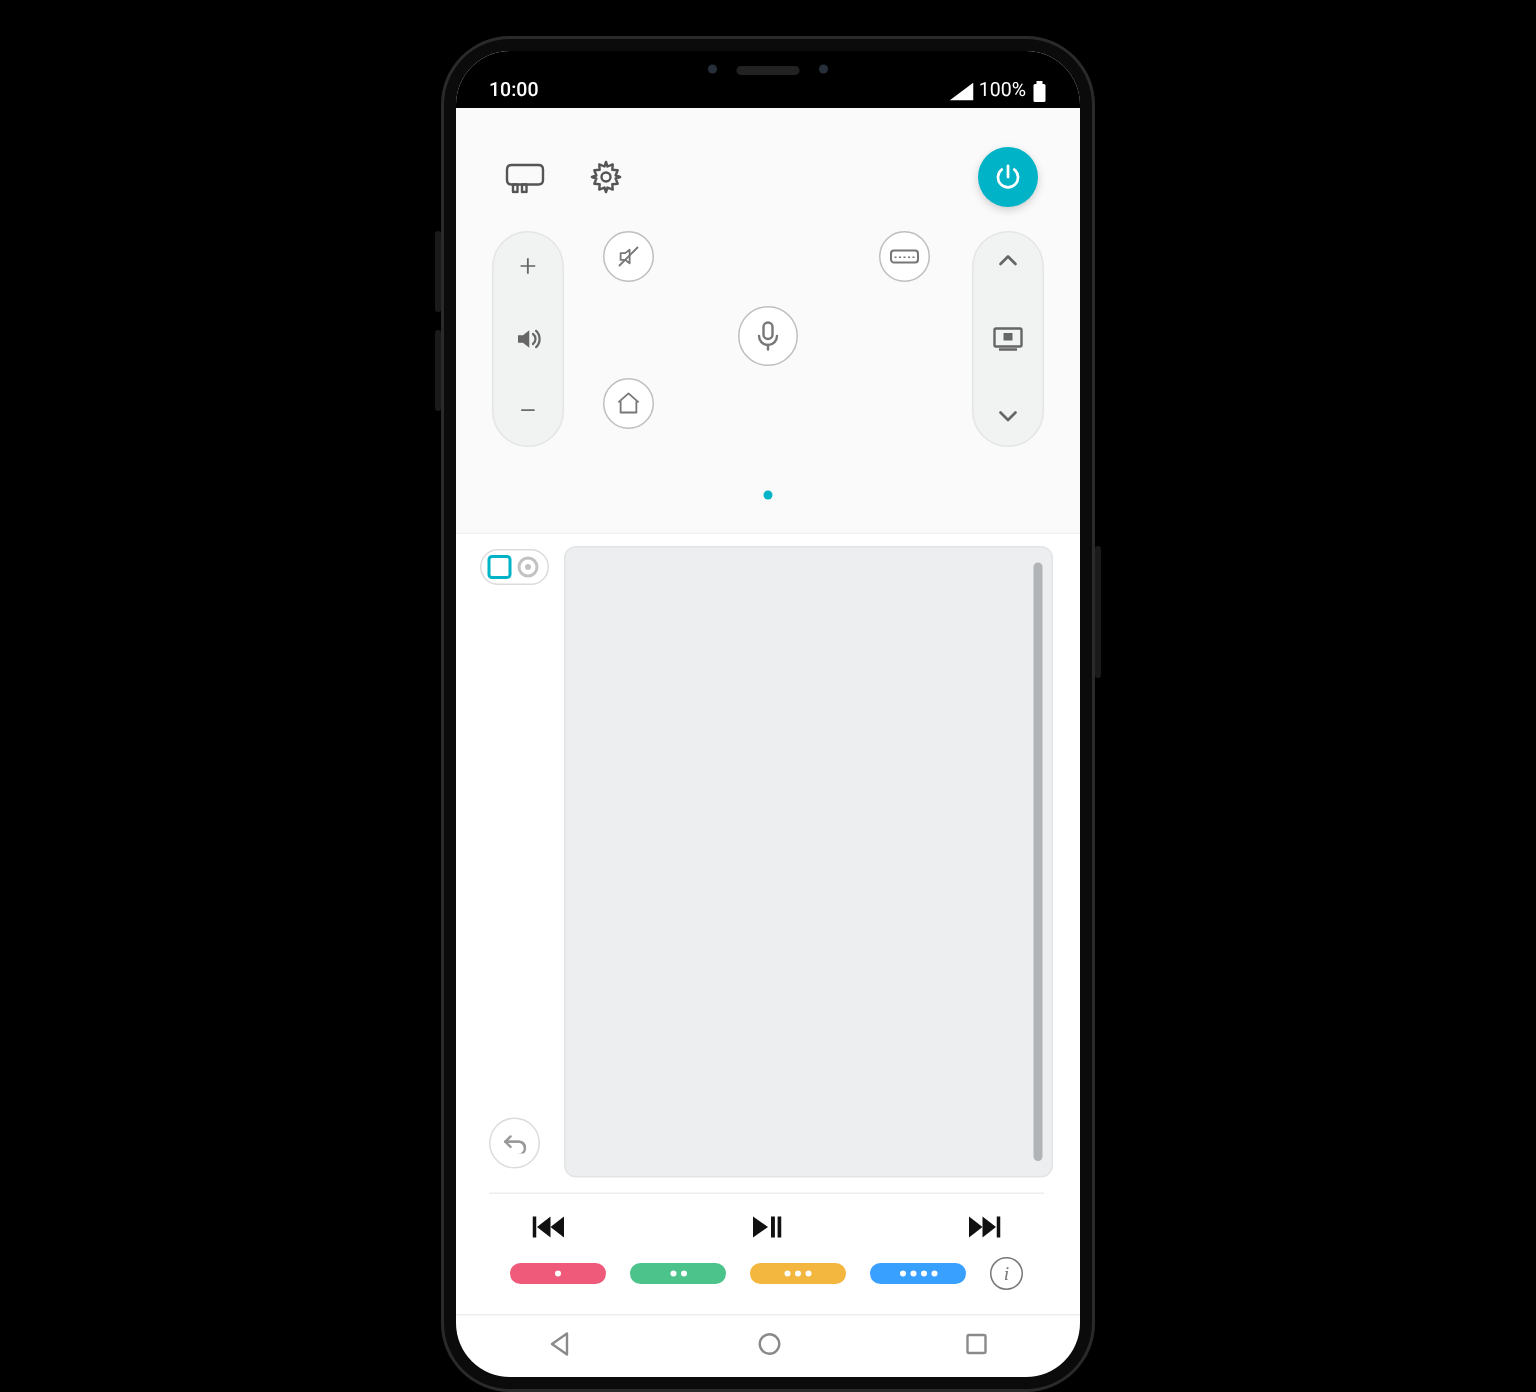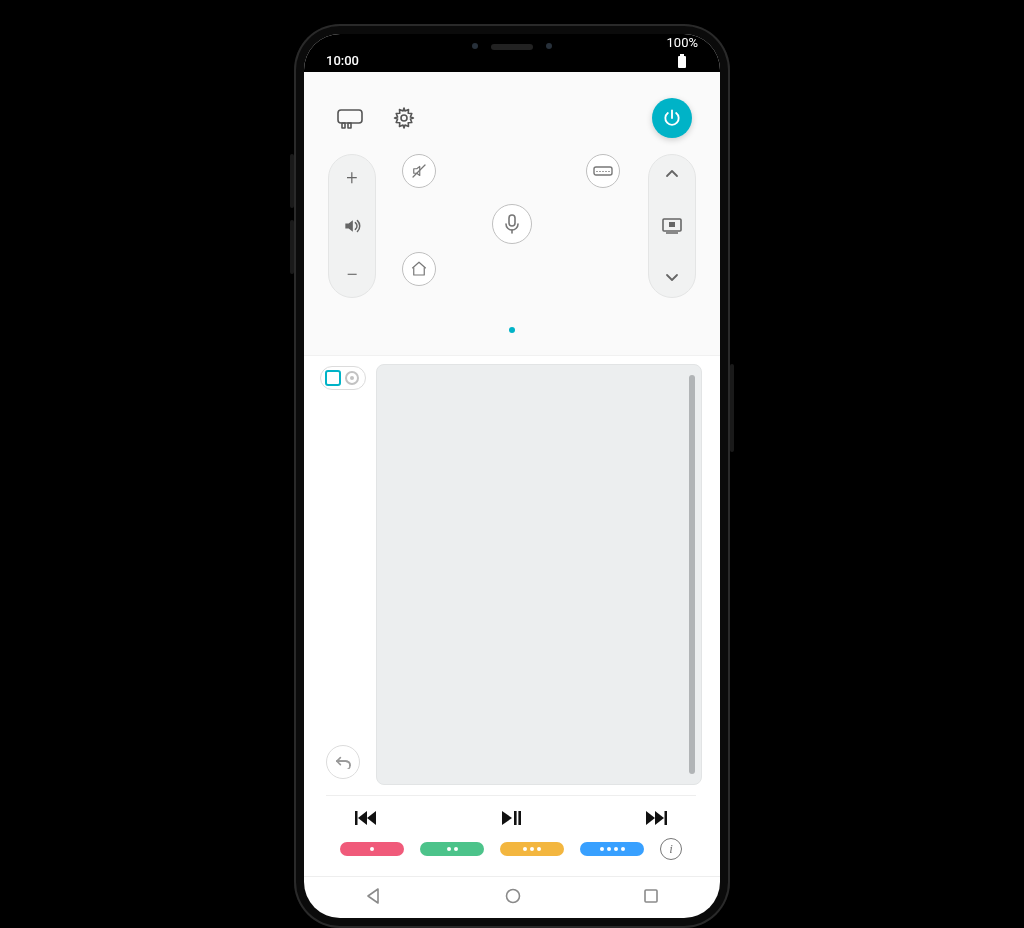--- a/index.html
+++ b/index.html
@@ -101,21 +101,21 @@
   .camdot {
     position: absolute;
     top: 9px;
     width: 6px; height: 6px;
     border-radius: 50%;
     background: #27303a;
   }
   .camdot.l { left: calc(50% - 40px); }
   .camdot.r { left: calc(50% + 34px); }
   .status-left { font-weight: 500; }
-  .status-right { display: flex; align-items: center; gap: 4px; flex-direction: column; }
+  .status-right { display: flex; align-items: center; gap: 4px; }
   .status-right svg { display: block; }
 
   
   .header {
     height: 44px;
     display: flex;
     align-items: center;
     padding: 0 12px 0 14px;
     border-bottom: 1px solid #eee;
   }

